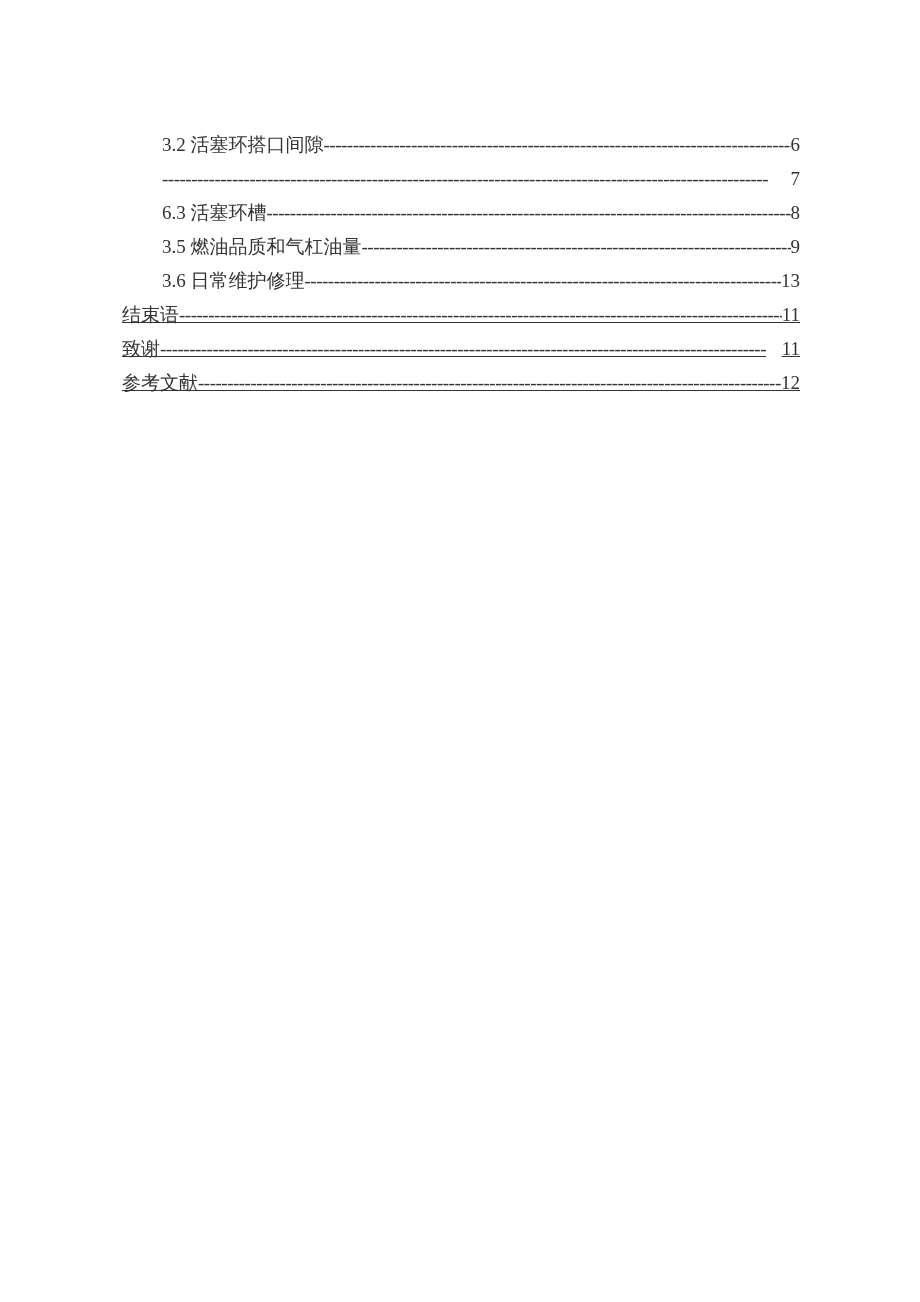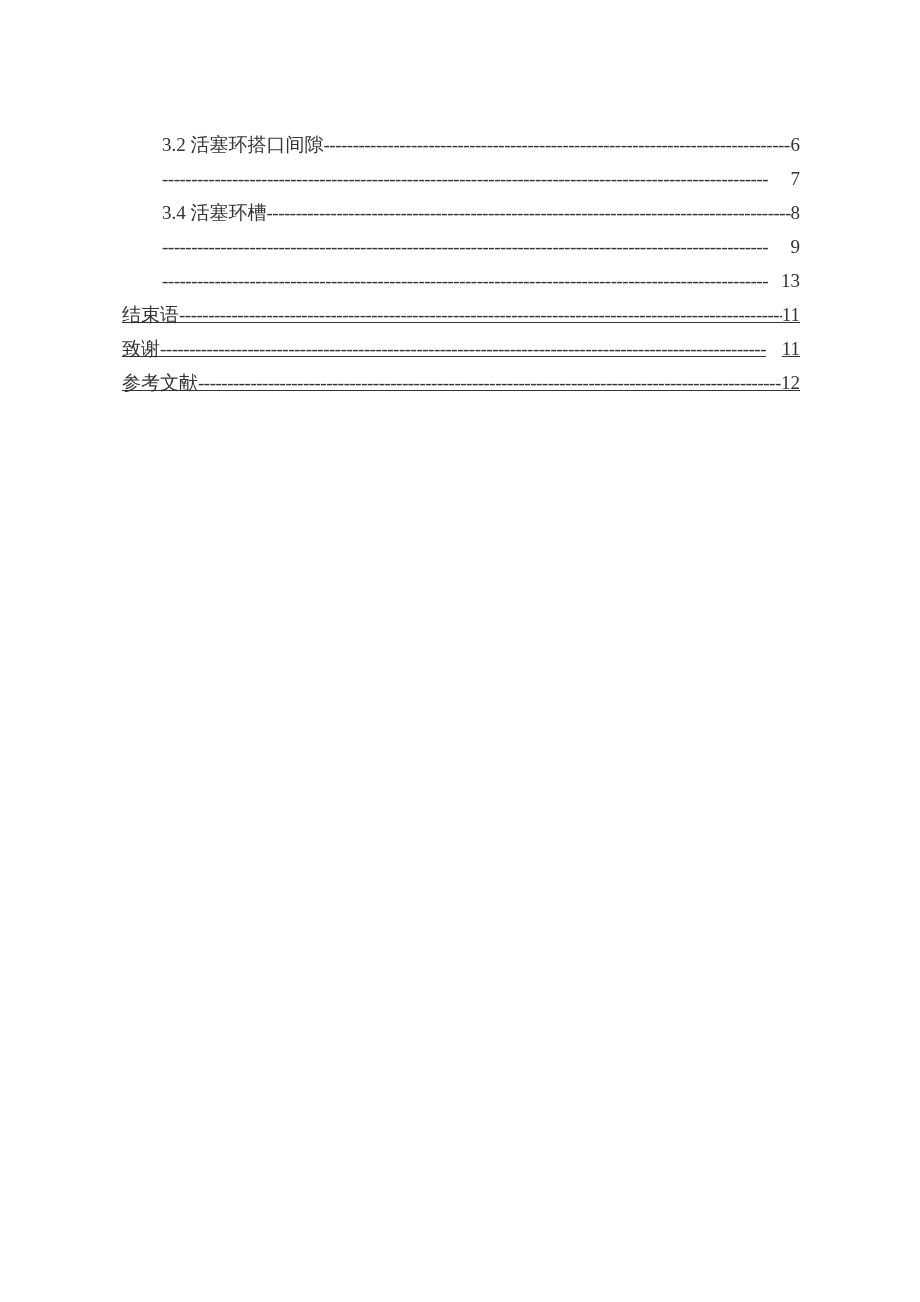--- a/index.html
+++ b/index.html
@@ -50,29 +50,31 @@
     <div class="toc-entry level-2">
       <span class="toc-label">3.2 活塞环搭口间隙</span>
       <span class="toc-leader">--------------------------------------------------------------------------------------------------------</span>
       <span class="toc-page">6</span>
     </div>
     <div class="toc-entry level-2">
       <span class="toc-leader">--------------------------------------------------------------------------------------------------------</span>
       <span class="toc-page">7</span>
     </div>
     <div class="toc-entry level-2">
-      <span class="toc-label">3.4 活塞环槽</span>
+      <span class="toc-label">6.3 活塞环槽</span>
       <span class="toc-leader">--------------------------------------------------------------------------------------------------------</span>
       <span class="toc-page">8</span>
     </div>
     <div class="toc-entry level-2">
+      <span class="toc-label">3.5 燃油品质和气杠油量</span>
       <span class="toc-leader">--------------------------------------------------------------------------------------------------------</span>
       <span class="toc-page">9</span>
     </div>
     <div class="toc-entry level-2">
+      <span class="toc-label">3.6 日常维护修理</span>
       <span class="toc-leader">--------------------------------------------------------------------------------------------------------</span>
       <span class="toc-page">13</span>
     </div>
     <div class="toc-entry level-1">
       <span class="toc-label">结束语</span>
       <span class="toc-leader">--------------------------------------------------------------------------------------------------------</span>
       <span class="toc-page">11</span>
     </div>
     <div class="toc-entry level-1">
       <span class="toc-label">致谢</span>

